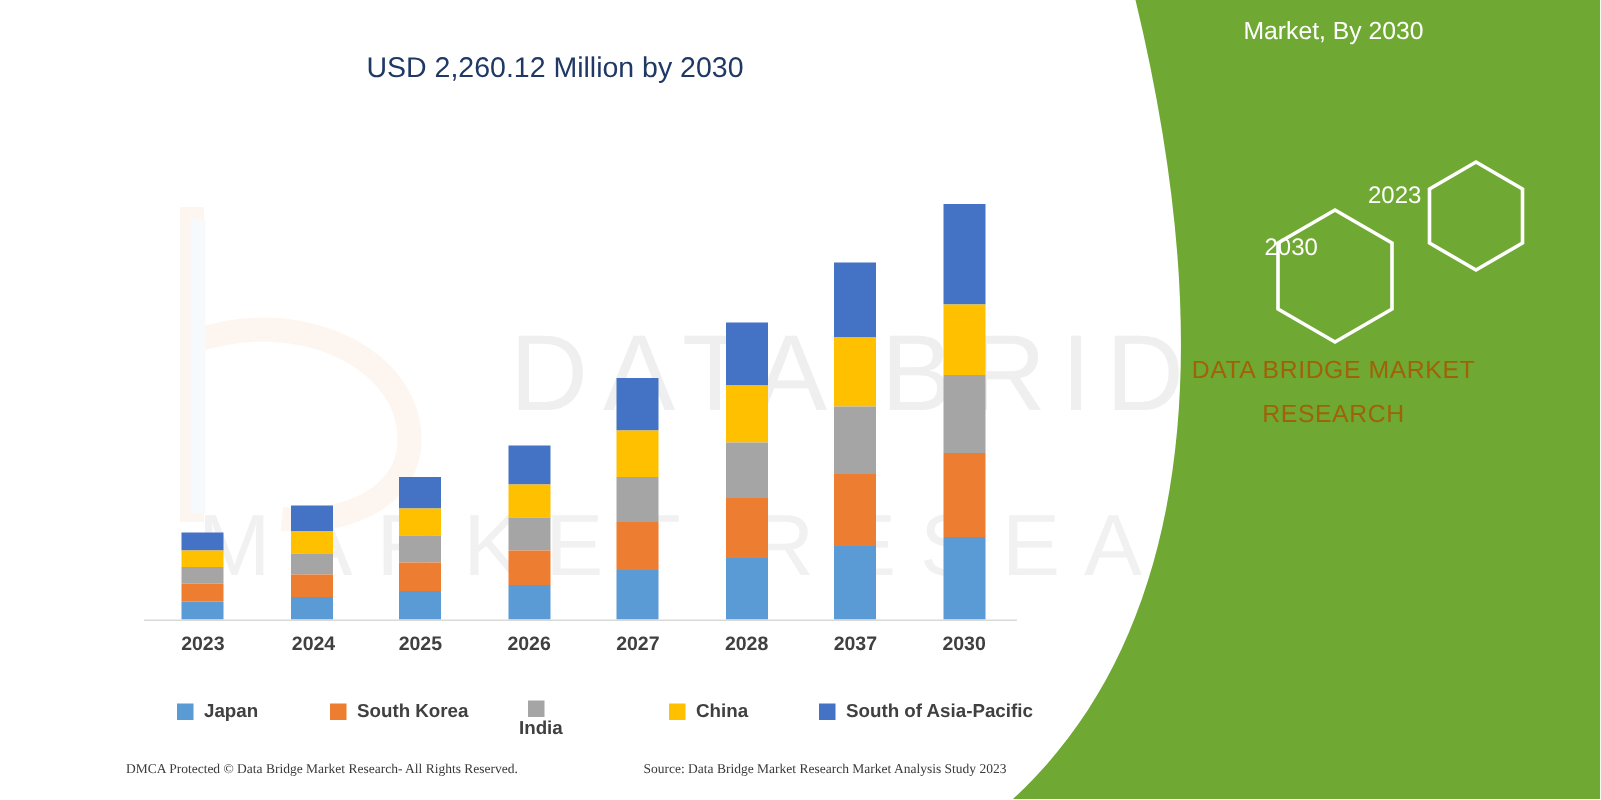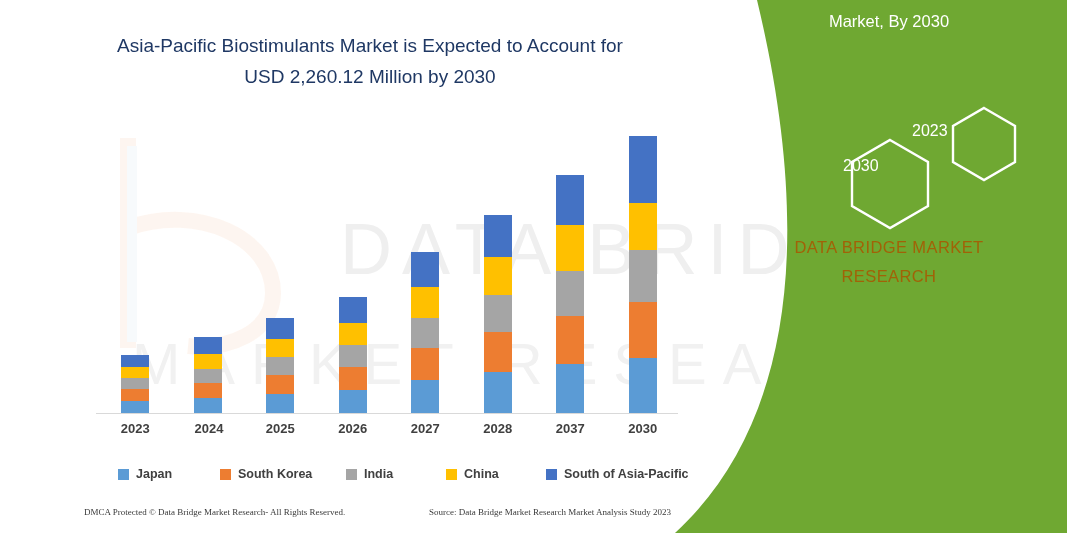--- a/index.html
+++ b/index.html
@@ -83,21 +83,20 @@
       <div class="hexlabel hl-2023">2023</div>
     </div>
 
     <div class="gp-brand">
       <div>DATA BRIDGE MARKET</div>
       <div>RESEARCH</div>
     </div>
   </div>
 
   <div class="head">
-    <div>Asia-Pacific Biostimulants Market is Expected to Account for</div>
     <div>USD 2,260.12 Million by 2030</div>
   </div>
 
   <div class="chart">
     <div class="plot" id="plot">
         <div class="bar" style="left: 25.25px;">
           <div class="seg" style="height: 12px; background: rgb(68, 114, 196);"></div>
           <div class="seg" style="height: 11px; background: rgb(255, 192, 0);"></div>
           <div class="seg" style="height: 11px; background: rgb(165, 165, 165);"></div>
           <div class="seg" style="height: 12px; background: rgb(237, 125, 49);"></div>
@@ -166,21 +165,21 @@
       </div>
     <div class="legend" id="legend">
         <div class="lg-item" style="left: 22px;">
           <span class="lg-swatch" style="background: rgb(91, 155, 213);"></span>
           <span class="lg-text">Japan</span>
         </div>
         <div class="lg-item" style="left: 124px;">
           <span class="lg-swatch" style="background: rgb(237, 125, 49);"></span>
           <span class="lg-text">South Korea</span>
         </div>
-        <div class="lg-item" style="left: 250px;">
+        <div class="lg-item" style="left: 250px; flex-direction: column;">
           <span class="lg-swatch" style="background: rgb(165, 165, 165);"></span>
           <span class="lg-text">India</span>
         </div>
         <div class="lg-item" style="left: 350px;">
           <span class="lg-swatch" style="background: rgb(255, 192, 0);"></span>
           <span class="lg-text">China</span>
         </div>
         <div class="lg-item" style="left: 450px;">
           <span class="lg-swatch" style="background: rgb(68, 114, 196);"></span>
           <span class="lg-text">South of Asia-Pacific</span>

